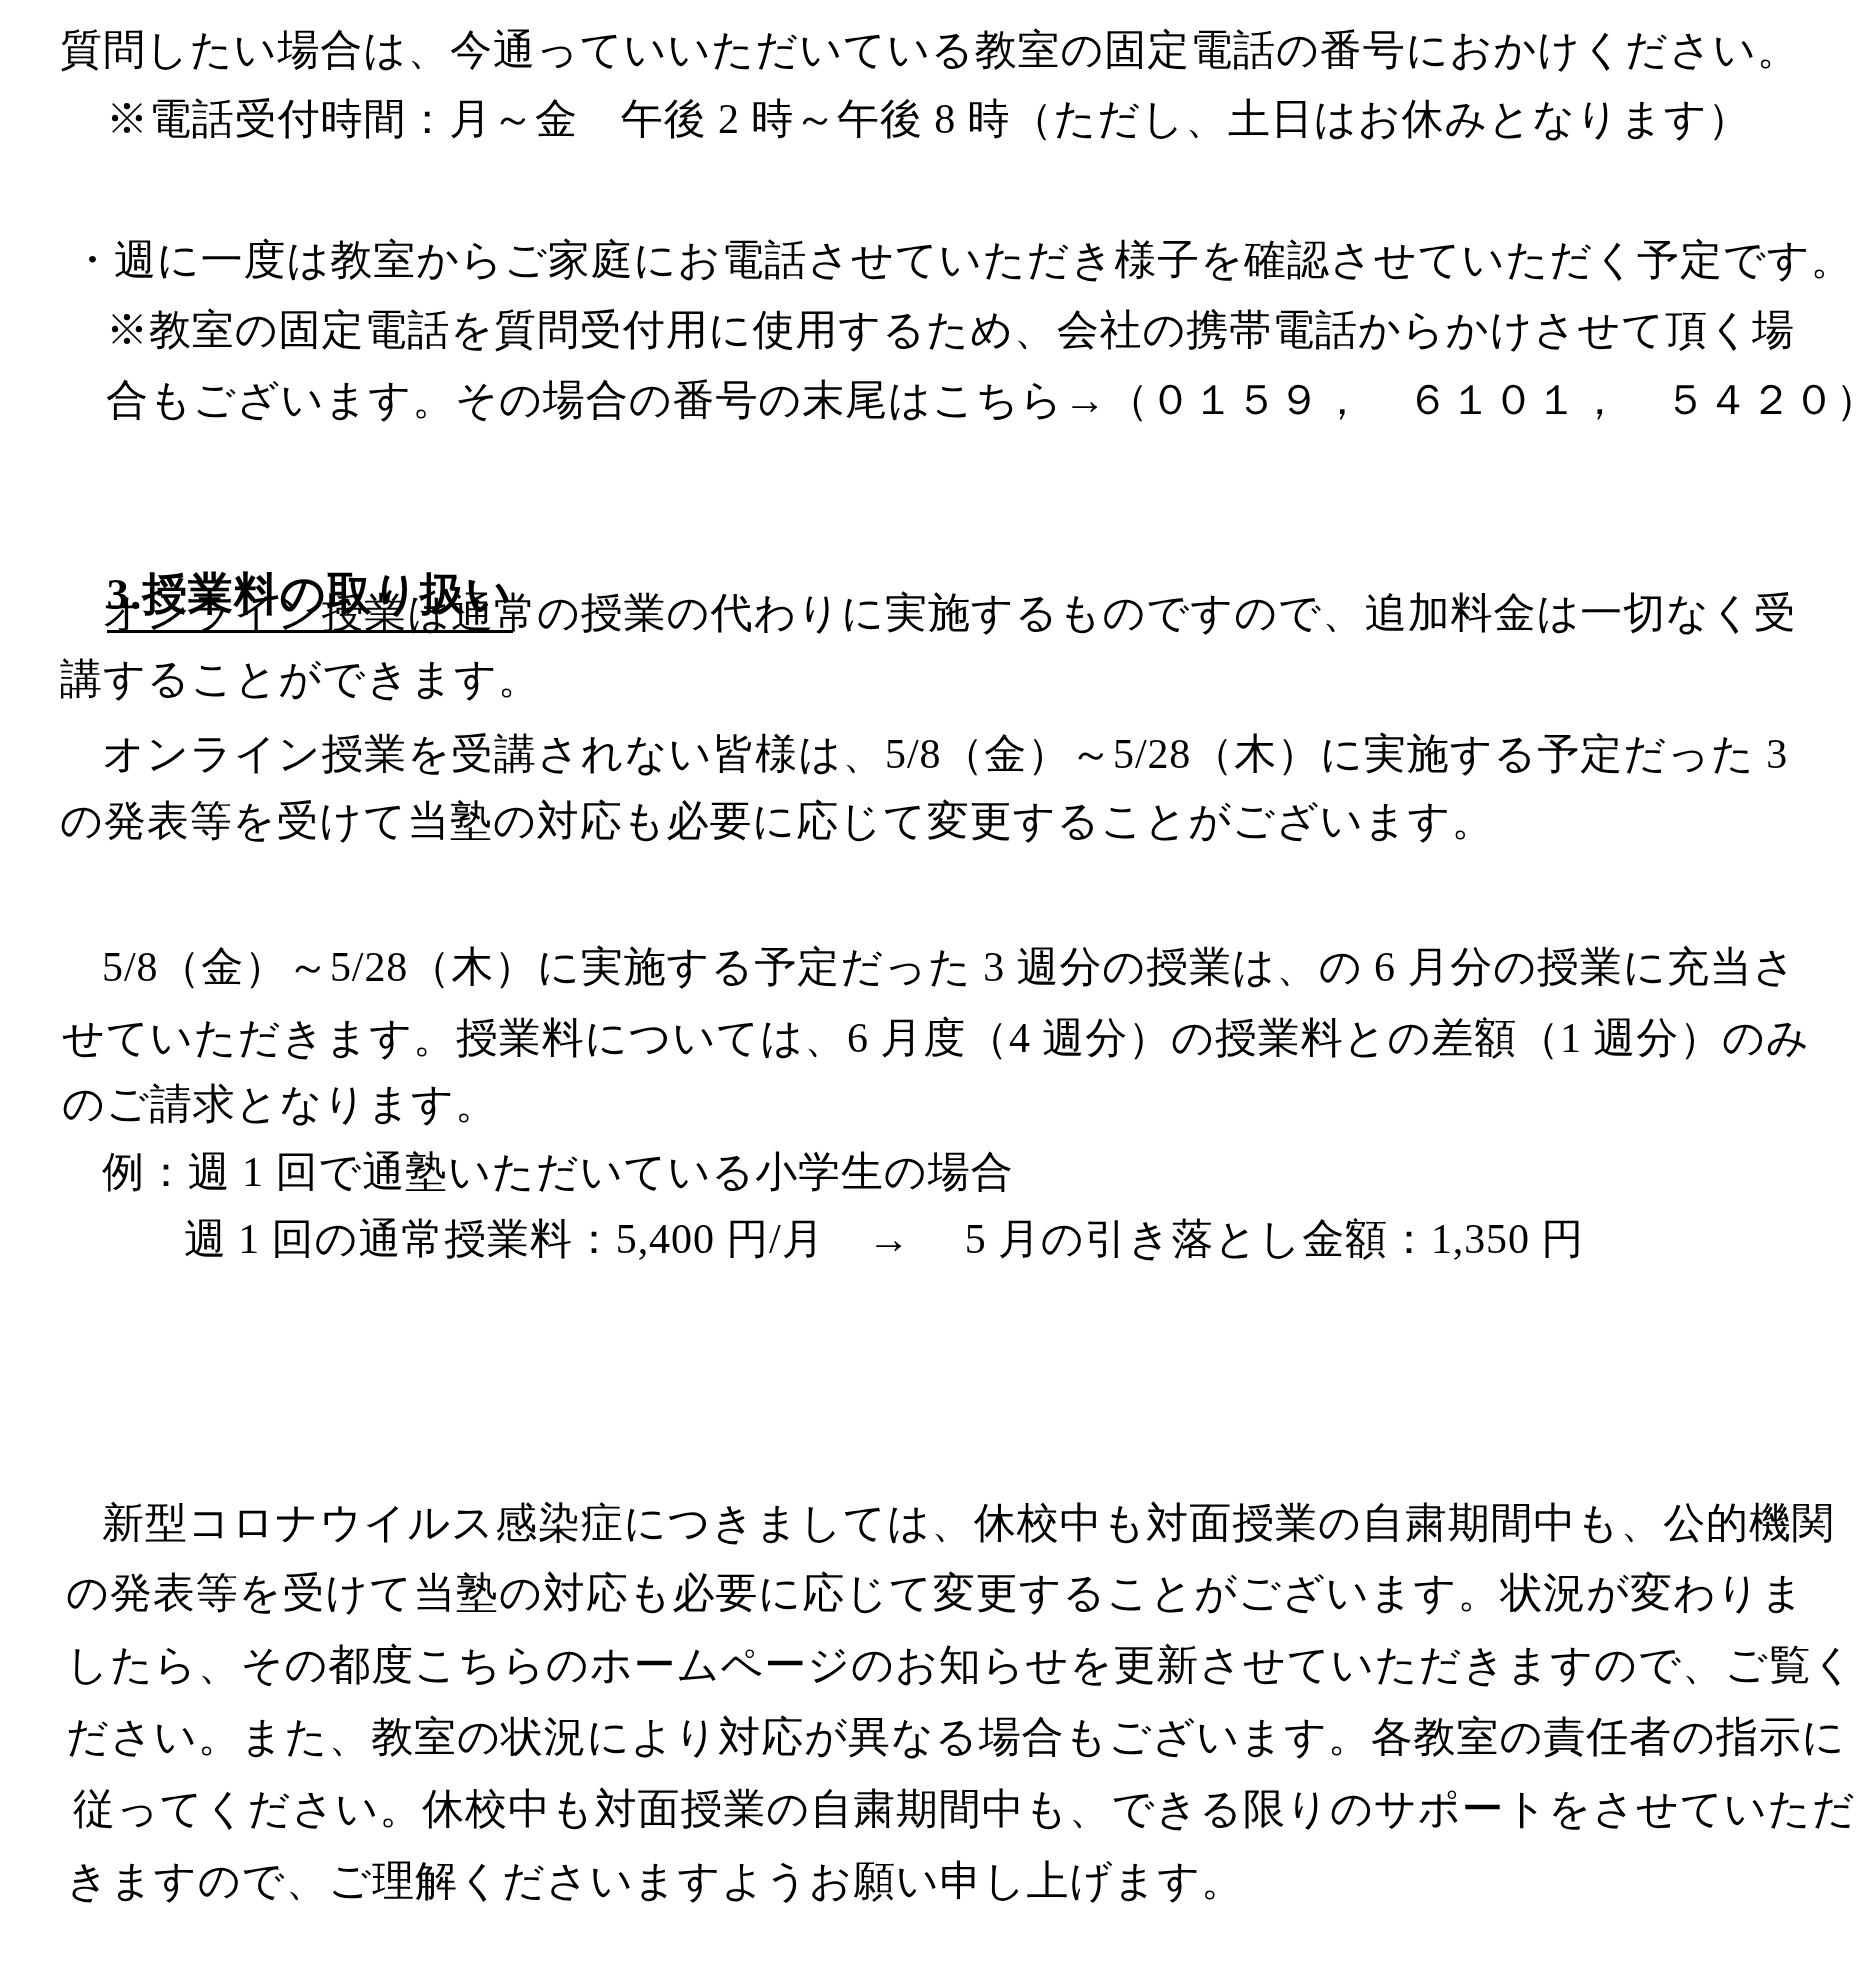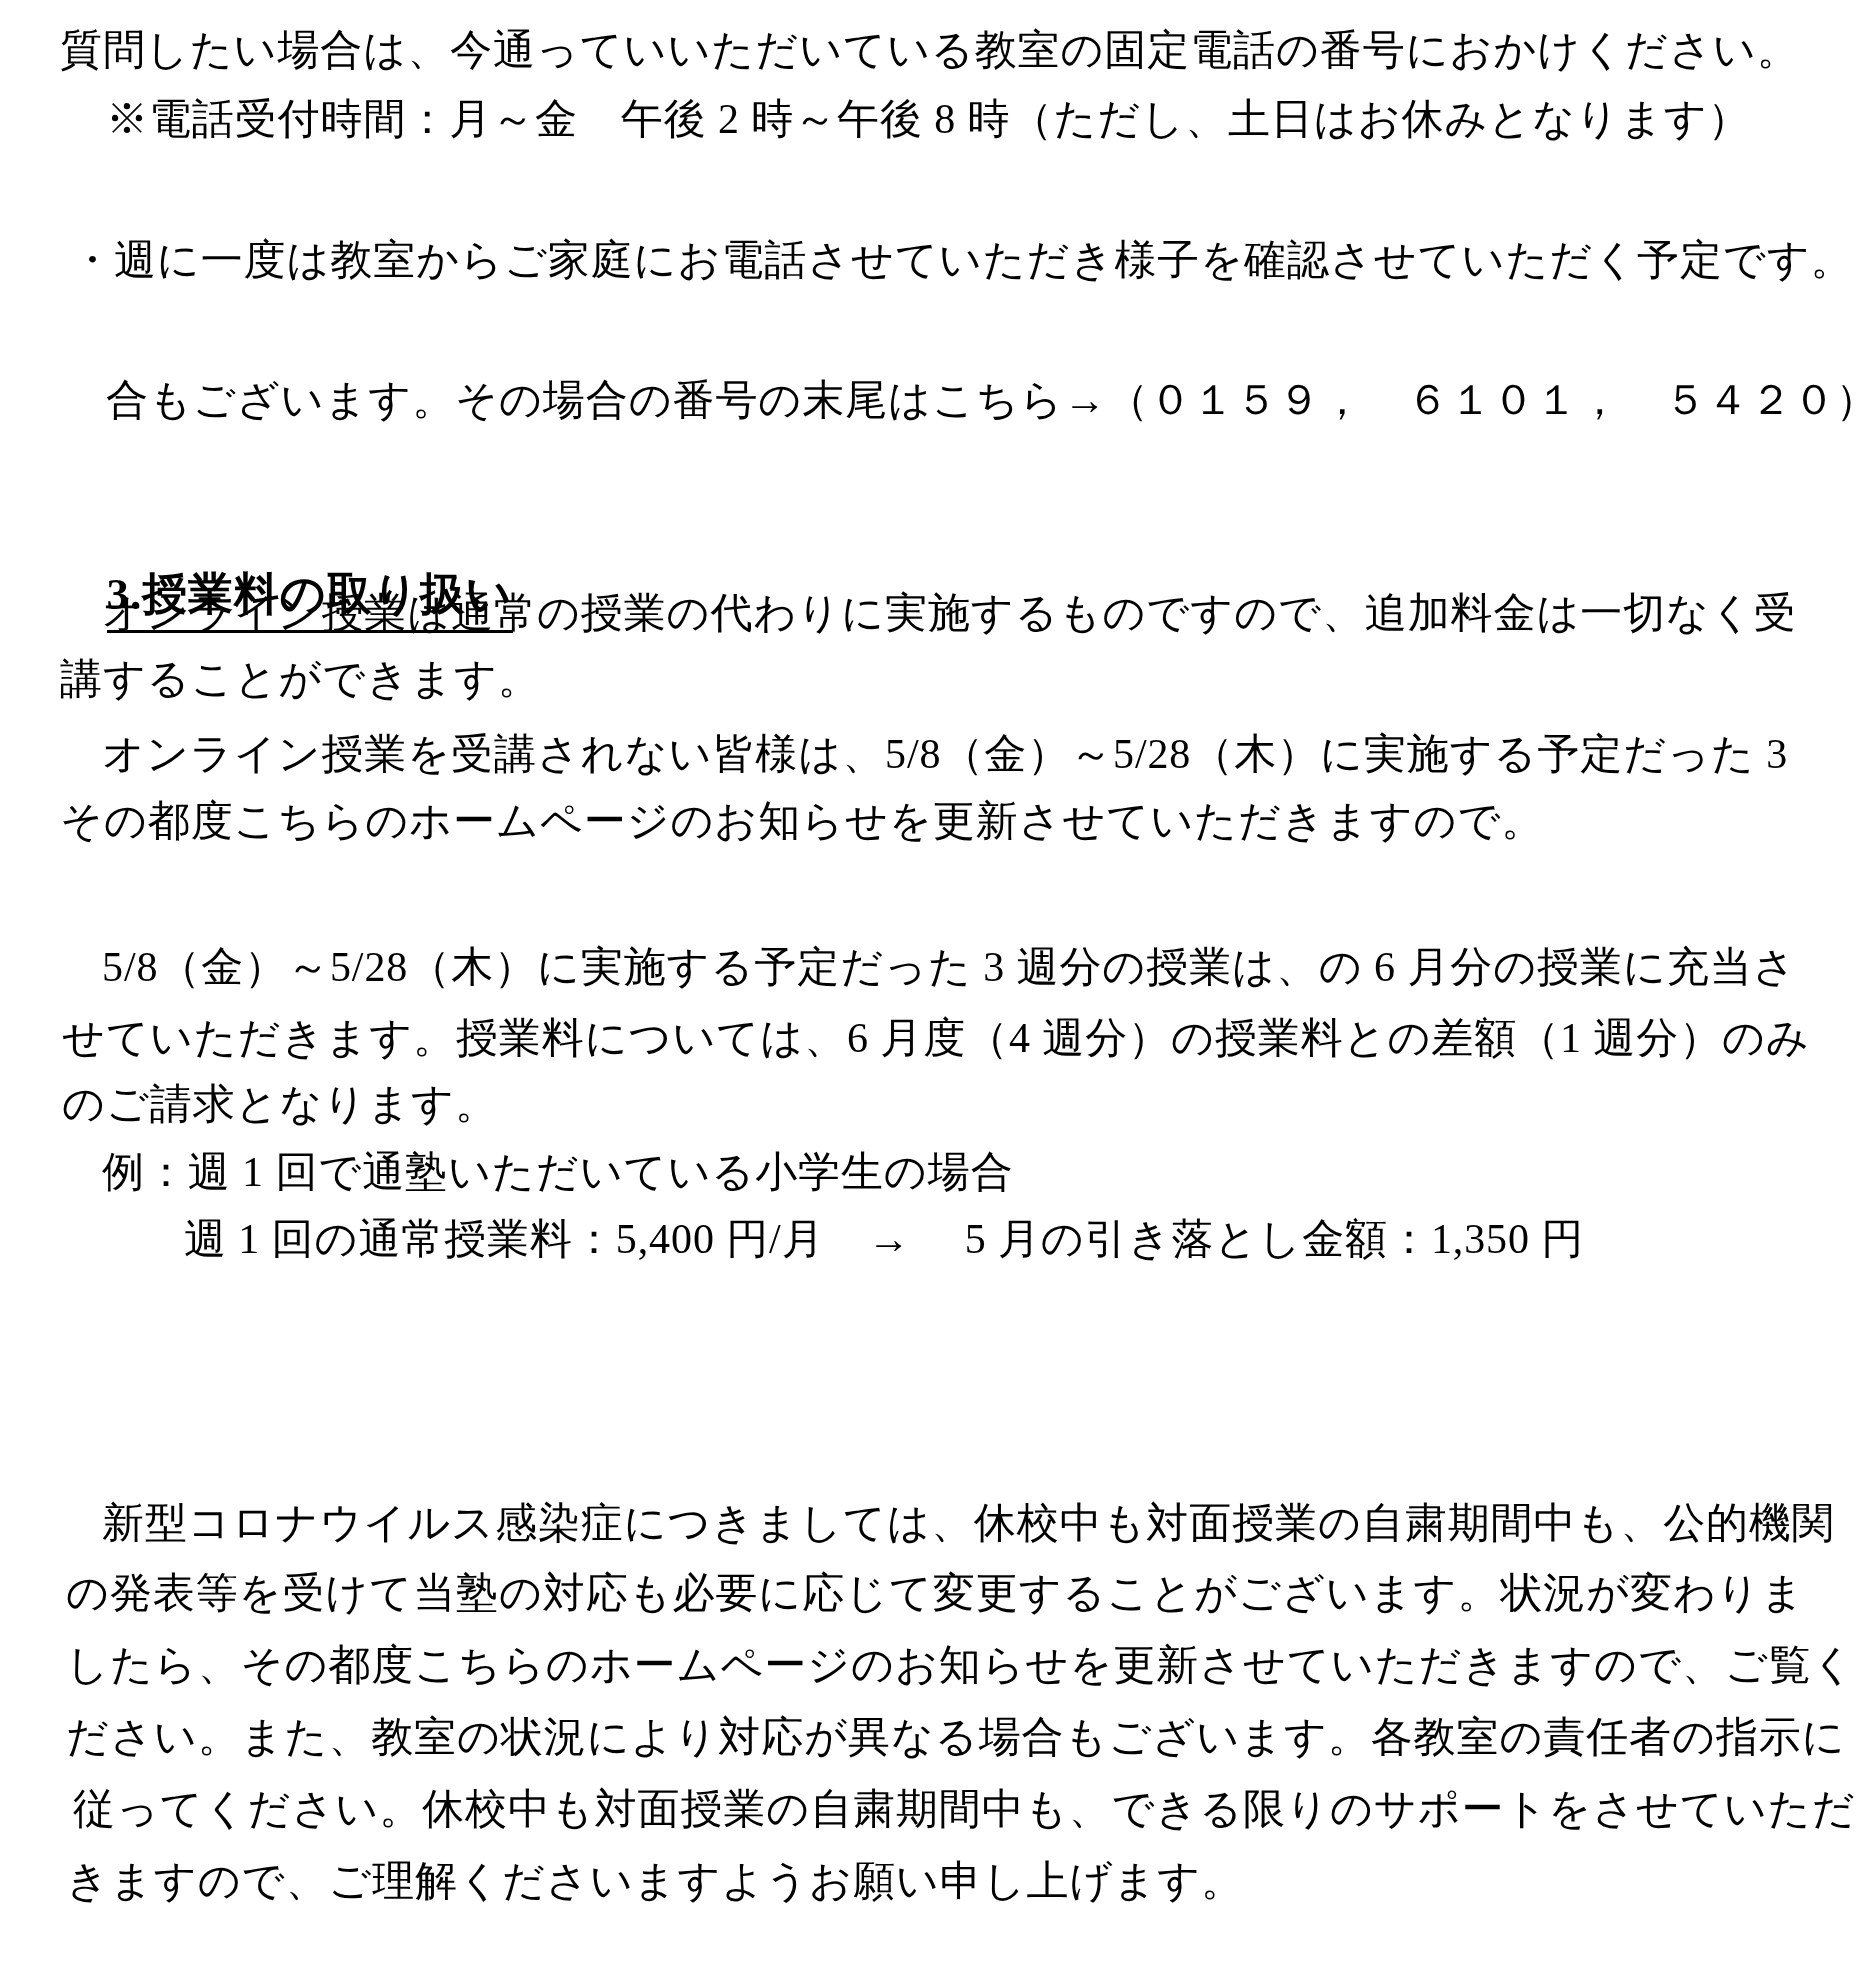--- a/index.html
+++ b/index.html
@@ -38,34 +38,35 @@
 <body>
 
 <div class="page">
 
   <div class="line" style="top:26px; left:60px">質問したい場合は、今通っていいただいている教室の固定電話の番号におかけください。</div>
 
   <div class="line" style="top:95px; left:106px">※電話受付時間：月～金　午後 2 時～午後 8 時（ただし、土日はお休みとなります）</div>
 
   <div class="line" style="top:236px; left:71px">・週に一度は教室からご家庭にお電話させていただき様子を確認させていただく予定です。</div>
 
+  <div class="line" style="top:306px; left:106px">※教室の固定電話を質問受付用に使用するため、会社の携帯電話からかけさせて頂く場</div>
 
   <div class="line" style="top:376px; left:106px">合もございます。その場合の番号の末尾はこちら→（０１５９，　６１０１，　５４２０）</div>
 
   <div class="heading-line" style="top:517px; left:58px">
     <span class="underline">3.授業料の取り扱い</span>
   </div>
 
   <div class="line" style="top:589px; left:102px">オンライン授業は通常の授業の代わりに実施するものですので、追加料金は一切なく受</div>
 
   <div class="line" style="top:655px; left:60px">講することができます。</div>
 
   <div class="line" style="top:730px; left:102px">オンライン授業を受講されない皆様は、5/8（金）～5/28（木）に実施する予定だった 3</div>
 
-  <div class="line" style="top:797px; left:60px">その都度こちらのホームページのお知らせを更新させていただきますので。</div>
+  <div class="line" style="top:797px; left:60px">の発表等を受けて当塾の対応も必要に応じて変更することがございます。</div>
 
   <div class="line" style="top:943px; left:102px">5/8（金）～5/28（木）に実施する予定だった 3 週分の授業は、の 6 月分の授業に充当さ</div>
 
   <div class="line" style="top:1014px; left:62px">せていただきます。授業料については、6 月度（4 週分）の授業料との差額（1 週分）のみ</div>
 
   <div class="line" style="top:1080px; left:62px">のご請求となります。</div>
 
   <div class="line" style="top:1148px; left:102px">例：週 1 回で通塾いただいている小学生の場合</div>
 
   <div class="line" style="top:1215px; left:184px">週 1 回の通常授業料：5,400 円/月　→　 5 月の引き落とし金額：1,350 円</div>

